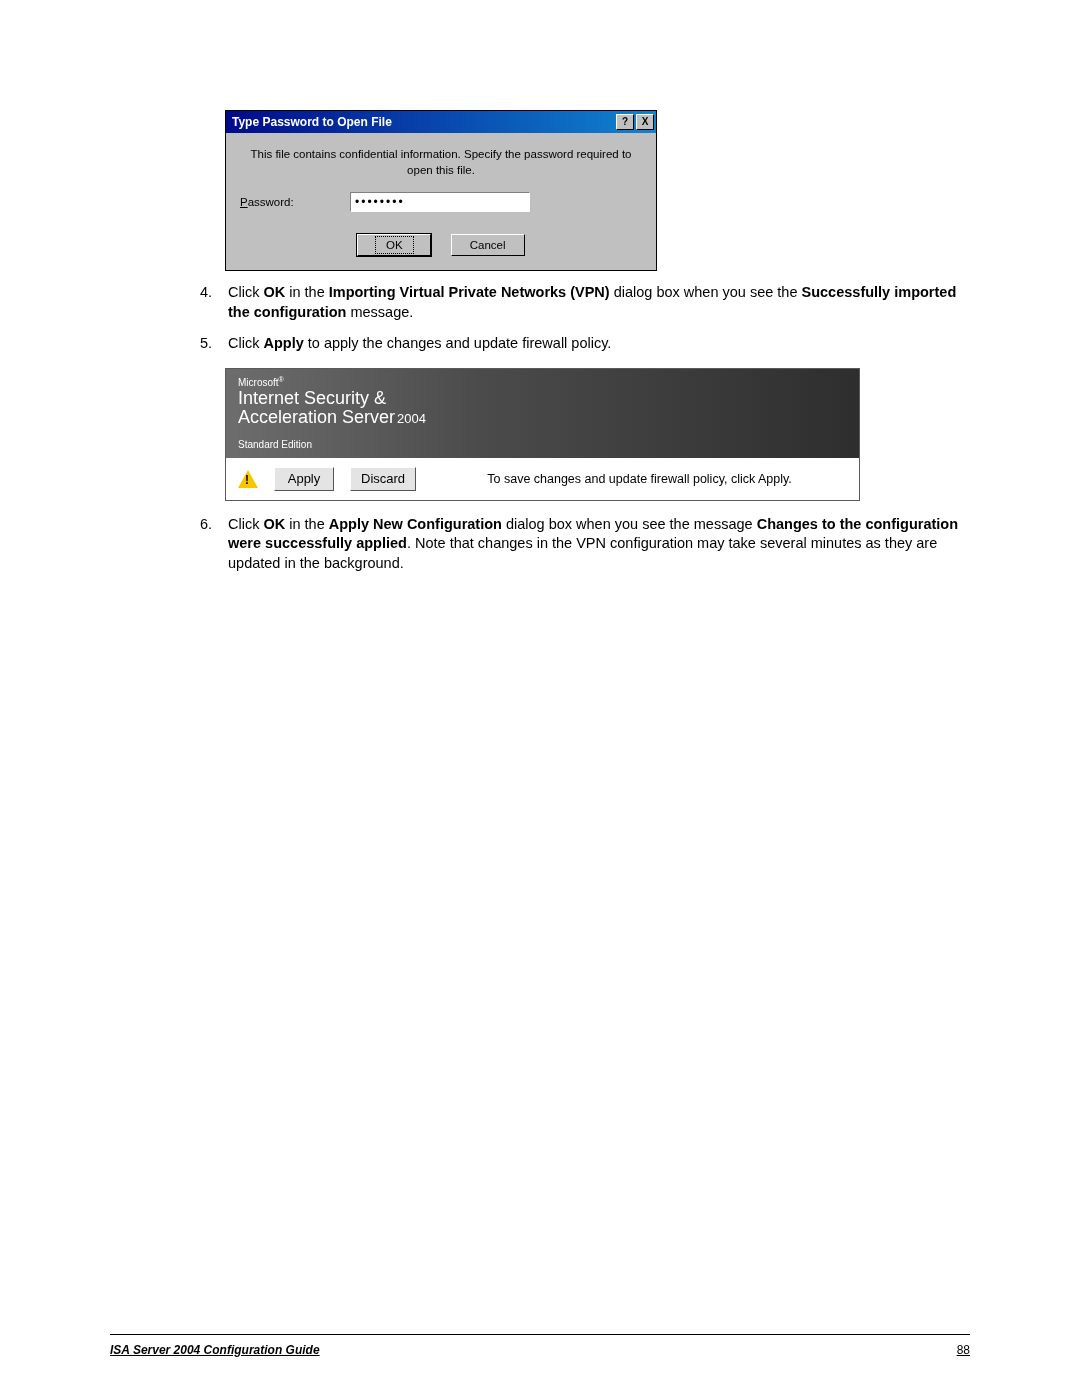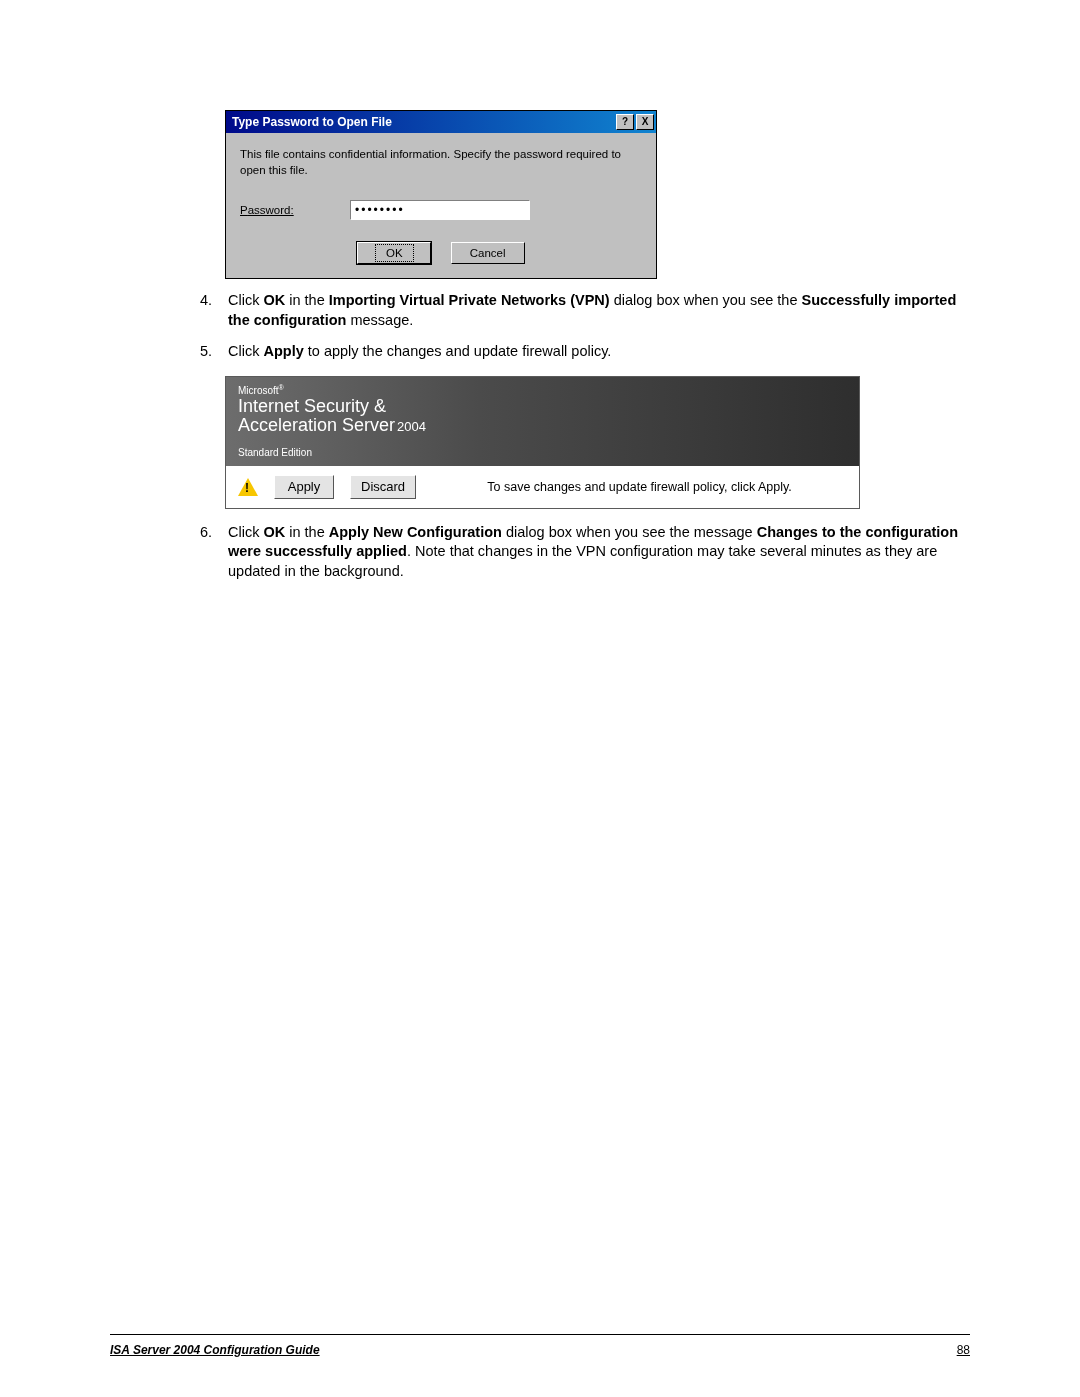--- a/index.html
+++ b/index.html
@@ -49,23 +49,23 @@
     display: flex; align-items: center; justify-content: center;
     line-height: 1;
     font-family: Arial, sans-serif;
   }
   .dialog-body {
     padding: 14px 14px 14px 14px;
     font-size: 11.5px;
     font-family: Tahoma, Arial, sans-serif;
     color: #000;
   }
-  .instruct { margin-bottom: 22px; line-height: 1.35; }
+  .instruct { margin-bottom: 14px; line-height: 1.35; text-align: center; }
   .pwd-row { display: flex; align-items: center; margin-bottom: 22px; }
-  .pwd-label { width: 110px; text-decoration: underline; }
+  .pwd-label { width: 110px; }
   .pwd-label .u { text-decoration: underline; }
   .pwd-input {
     width: 180px;
     height: 20px;
     border-top: 1px solid #808080;
     border-left: 1px solid #808080;
     border-right: 1px solid #fff;
     border-bottom: 1px solid #fff;
     background: #fff;
     padding: 0 4px;

